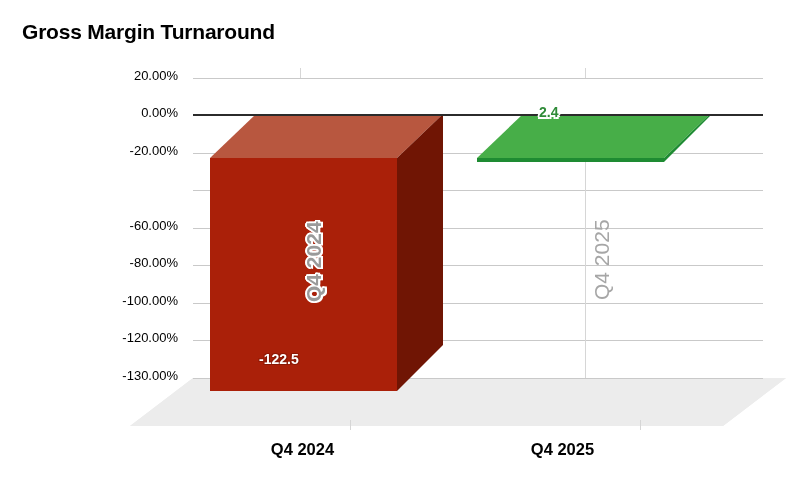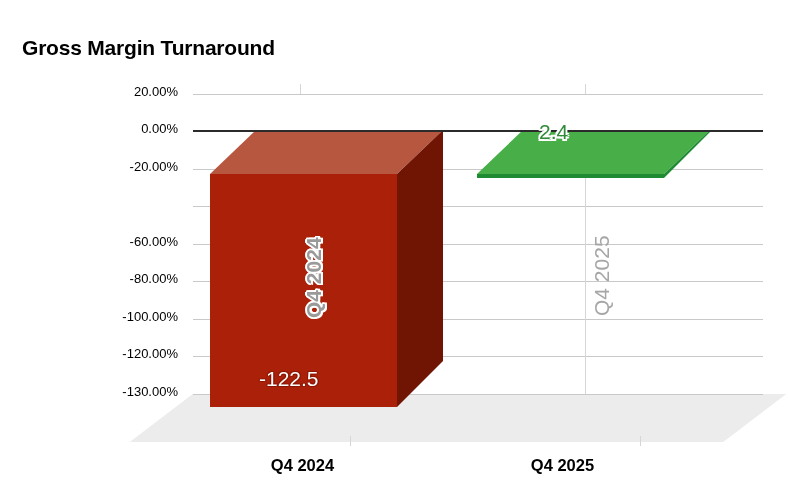--- a/index.html
+++ b/index.html
@@ -10,21 +10,21 @@
   body {
     width: 788px;
     height: 488px;
     font-family: "Liberation Sans", sans-serif;
     overflow: hidden;
     position: relative;
   }
 
   #chart-root {
     position: absolute;
-    left: 0; top: 16px;
+    left: 0; top: 0;
     width: 788px;
     height: 406px;
     background: #ffffff;
   }
 
   
   #chart-title {
     position: absolute;
     left: 22px;
     top: 20px;
@@ -93,22 +93,22 @@
     height: 48px;
     z-index: 0;
   }
 
   
   .bar-group { position: absolute; z-index: 4; }
 
   
   .bar-value-label {
     position: absolute;
-    font-size: 21px;
-    font-weight: normal;
+    font-size: 14px;
+    font-weight: bold;
     white-space: nowrap;
     z-index: 9;
   }
   .value-white {
     color: #ffffff;
     text-shadow:
       -1.2px -1.2px 0 rgba(120,20,5,.45),
        1.2px -1.2px 0 rgba(120,20,5,.45),
       -1.2px  1.2px 0 rgba(120,20,5,.45),
        1.2px  1.2px 0 rgba(120,20,5,.45);

